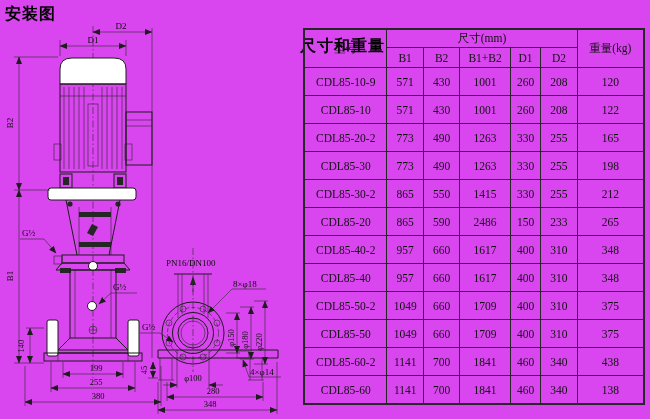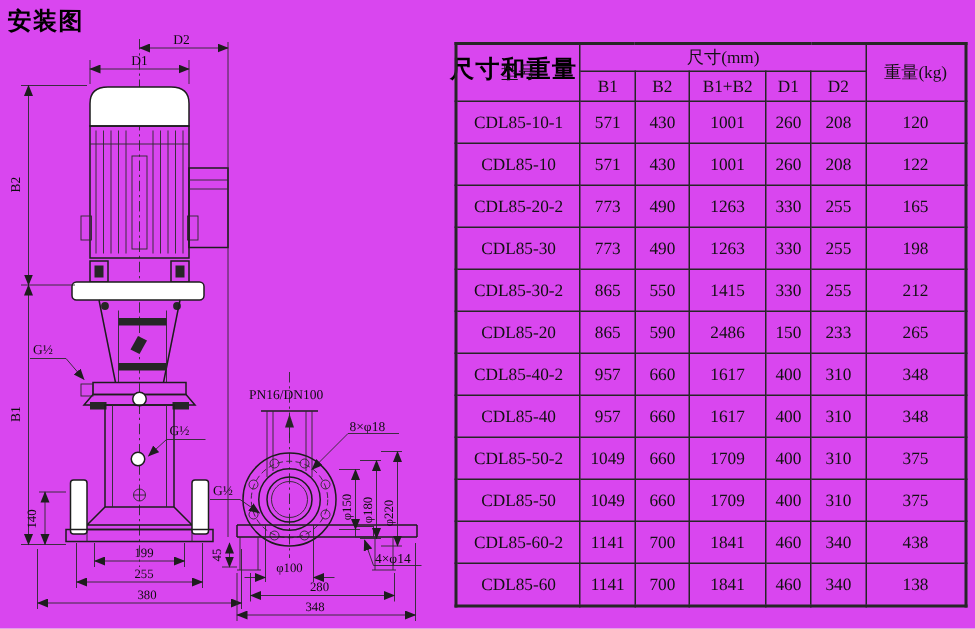--- a/index.html
+++ b/index.html
@@ -245,21 +245,21 @@
         <tr class="hr2">
           <th>B1</th>
           <th>B2</th>
           <th>B1+B2</th>
           <th>D1</th>
           <th>D2</th>
         </tr>
       </thead>
       <tbody>
           <tr>
-            <td>CDL85-10-1</td>
+            <td>CDL85-10-9</td>
             <td>571</td>
             <td>430</td>
             <td>1001</td>
             <td>260</td>
             <td>208</td>
             <td>120</td>
           </tr>
           <tr>
             <td>CDL85-10</td>
             <td>571</td>

